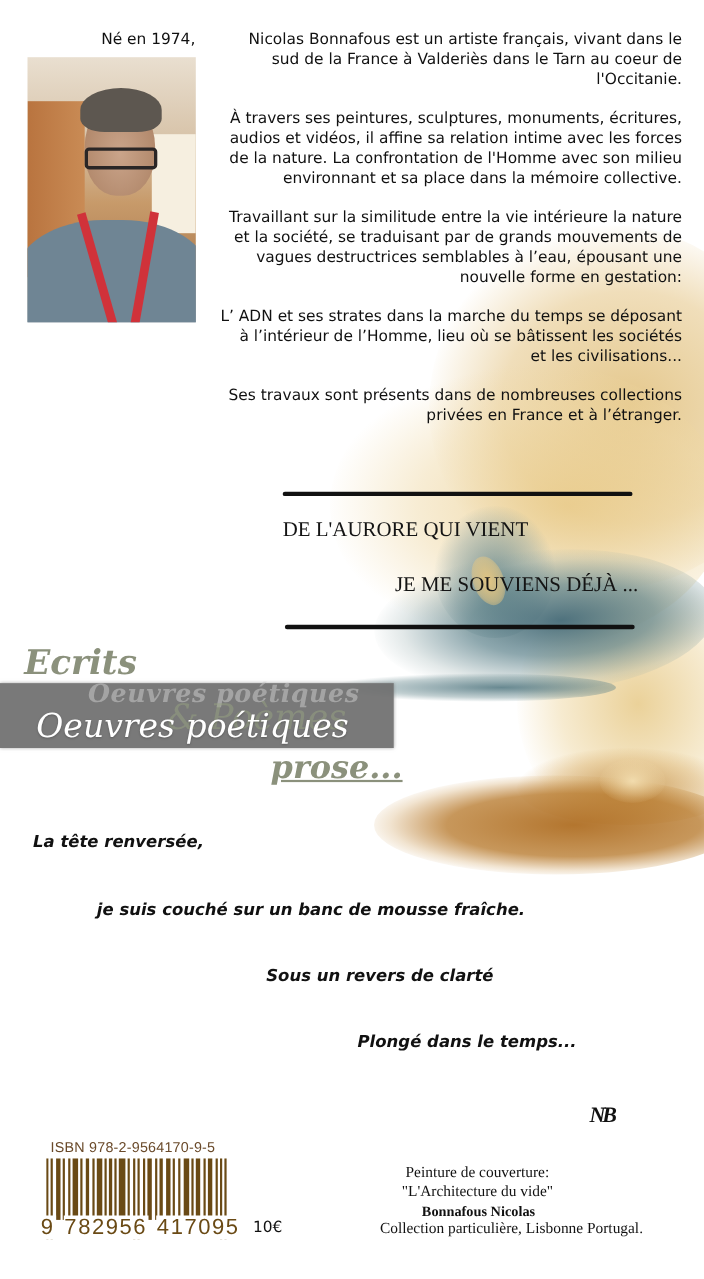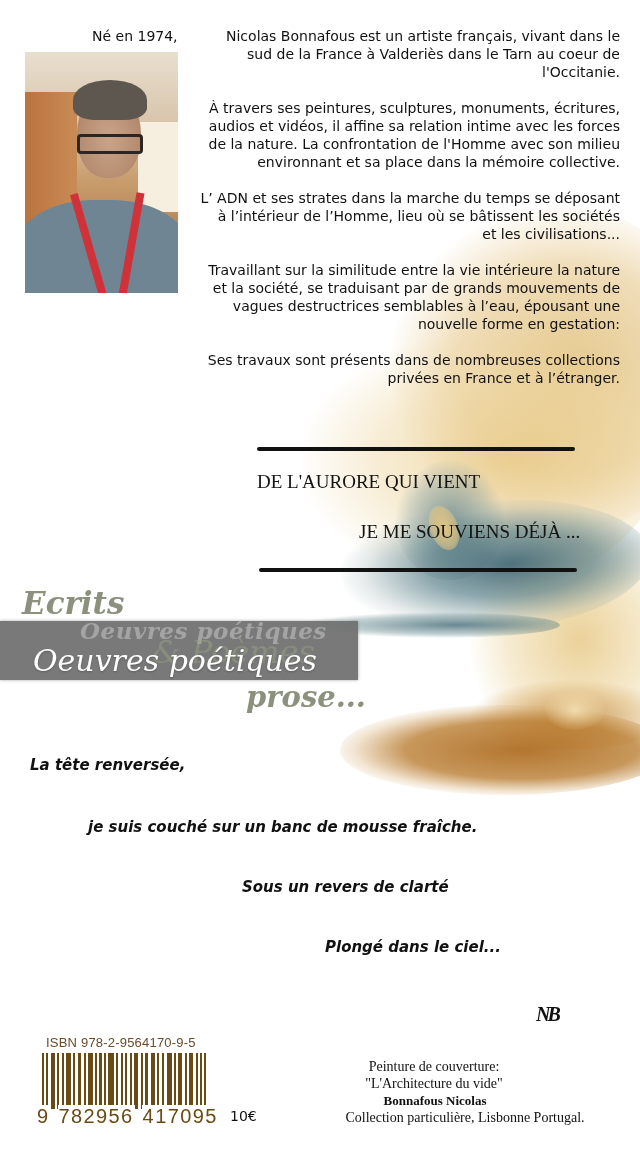--- a/index.html
+++ b/index.html
@@ -43,21 +43,21 @@
   .rule-bottom { left: 259px; top: 568px; width: 318px; }
   .title-1 { position: absolute; left: 257px; top: 471px; font-family: "Liberation Serif", serif; font-size: 19px; color: #141414; }
   .title-2 { position: absolute; left: 328px; top: 521px; font-family: "Liberation Serif", serif; font-size: 19px; color: #141414; margin-left: 31px; }
 
   
   .banner { position: absolute; left: 0; top: 621px; width: 358px; height: 59px; background: rgba(110,110,110,0.92); box-shadow: 0 0 3px rgba(110,110,110,0.6); }
   .logo-ecrits { position: absolute; left: 22px; top: 585px; font-family: "DejaVu Serif", serif; font-style: italic; font-weight: bold; font-size: 31px; color: #8b917c; }
   .logo-ghost { position: absolute; left: 80px; top: 617px; font-family: "DejaVu Serif", serif; font-style: italic; font-weight: bold; font-size: 23px; color: rgba(200,200,200,0.55); letter-spacing: 0.5px; }
   .logo-amp { position: absolute; left: 152px; top: 633px; font-family: "DejaVu Serif", serif; font-style: italic; font-size: 32px; color: rgba(150,160,130,0.55); }
   .logo-main { position: absolute; left: 33px; top: 643px; font-family: "DejaVu Serif", serif; font-style: italic; font-size: 30px; color: #ffffff; text-shadow: 0 1px 2px rgba(0,0,0,0.25); }
-  .logo-prose { position: absolute; left: 246px; top: 680px; font-family: "DejaVu Serif", serif; font-style: italic; font-weight: bold; font-size: 29px; color: #8b917c; }
+  .logo-prose { position: absolute; left: 246px; top: 680px; font-family: "DejaVu Serif", serif; font-style: italic; font-weight: bold; font-size: 29px; color: #8b917c; text-decoration: underline; }
 
   
   .poem-line { position: absolute; font-family: "DejaVu Sans", sans-serif; font-style: italic; font-weight: bold; font-size: 15px; color: #111; }
   .pl-1 { left: 30px; top: 756px; }
   .pl-2 { left: 88px; top: 818px; }
   .pl-3 { left: 242px; top: 878px; }
   .pl-4 { left: 325px; top: 938px; }
   .signature { position: absolute; left: 536px; top: 1003px; font-family: "Liberation Serif", serif; font-style: italic; font-weight: bold; font-size: 20px; letter-spacing: -3px; color: #111; }
 
   
@@ -98,41 +98,41 @@
   <div class="lanyard-r"></div>
   <div class="head"></div>
   <div class="hair"></div>
   <div class="glasses"></div>
 </div>
 
 <div class="born">Né en 1974,</div>
 <div class="bio">
   <p><strong>Nicolas Bonnafous</strong><span> est un artiste français, vivant dans le sud de la France à Valderiès dans le Tarn au coeur de l'Occitanie.</span></p>
   <p>À travers ses peintures, sculptures, monuments, écritures, audios et vidéos, il affine sa relation intime avec les forces de la nature. La confrontation de l'Homme avec son milieu environnant et sa place dans la mémoire collective.</p>
+  <p>Travaillant sur la similitude entre la vie intérieure la nature et la société, se traduisant par de grands mouvements de vagues destructrices semblables à l’eau, épousant une nouvelle forme en gestation:</p>
   <p>L’ ADN et ses strates dans la marche du temps se déposant à l’intérieur de l’Homme, lieu où se bâtissent les sociétés et les civilisations...</p>
-  <p>Travaillant sur la similitude entre la vie intérieure la nature et la société, se traduisant par de grands mouvements de vagues destructrices semblables à l’eau, épousant une nouvelle forme en gestation:</p>
   <p>Ses travaux sont présents dans de nombreuses collections privées en France et à l’étranger.</p>
 </div>
 
 <div class="rule rule-top"></div>
 <div class="title-1">DE L'AURORE QUI VIENT</div>
 <div class="title-2">JE ME SOUVIENS DÉJÀ ...</div>
 <div class="rule rule-bottom"></div>
 
 <div class="banner"></div>
 <div class="logo-ecrits">Ecrits</div>
 <div class="logo-ghost">Oeuvres poétiques</div>
 <div class="logo-amp">&amp; Poèmes</div>
 <div class="logo-main">Oeuvres poétiques</div>
 <div class="logo-prose">prose...</div>
 
 <div class="poem-line pl-1">La tête renversée,</div>
 <div class="poem-line pl-2">je suis couché sur un banc de mousse fraîche.</div>
 <div class="poem-line pl-3">Sous un revers de clarté</div>
-<div class="poem-line pl-4">Plongé dans le ciel...</div>
+<div class="poem-line pl-4">Plongé dans le temps...</div>
 <div class="signature">NB</div>
 
 <div class="isbn">ISBN 978-2-9564170-9-5</div>
 <svg class="barcode" viewBox="0 0 165 74" preserveAspectRatio="none">
   <g fill="#6a4a15">
     <rect x="0" y="0" width="2" height="74"></rect>
       <rect x="4" y="0" width="2" height="74"></rect>
     <rect x="9" y="0" width="4" height="56"></rect>
       <rect x="15" y="0" width="2" height="56"></rect>
     <rect x="20" y="0" width="2" height="56"></rect>

